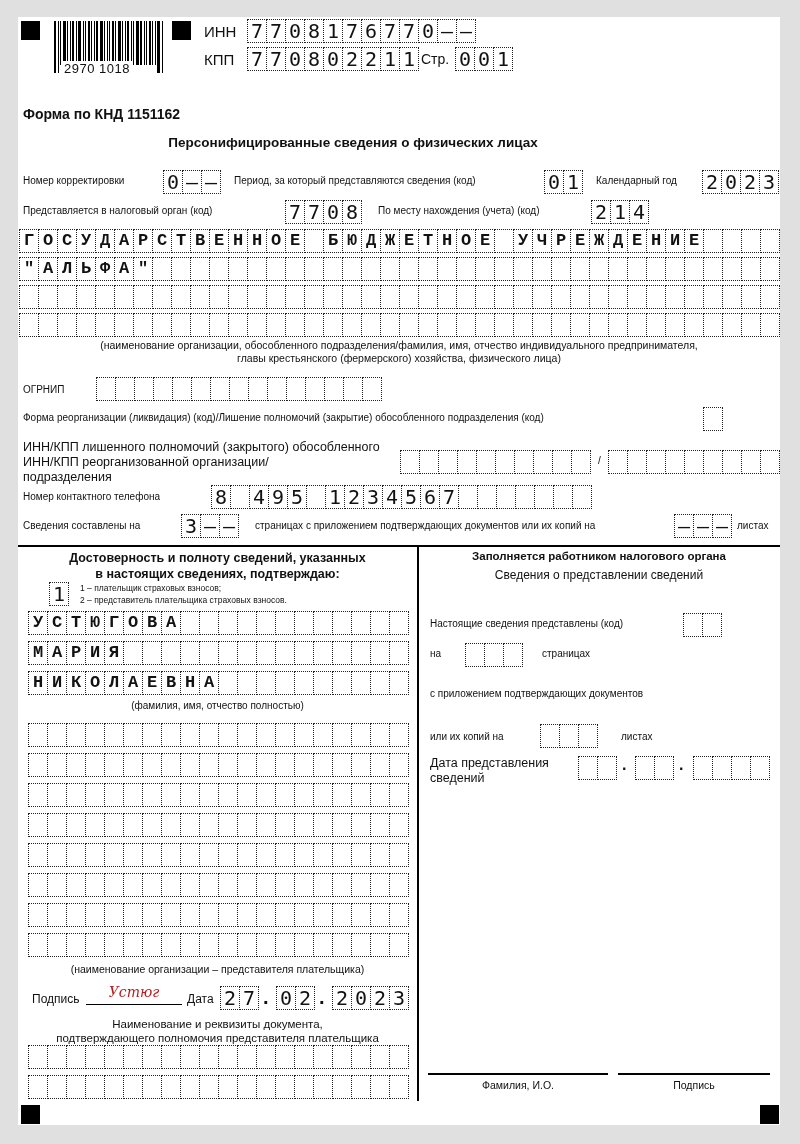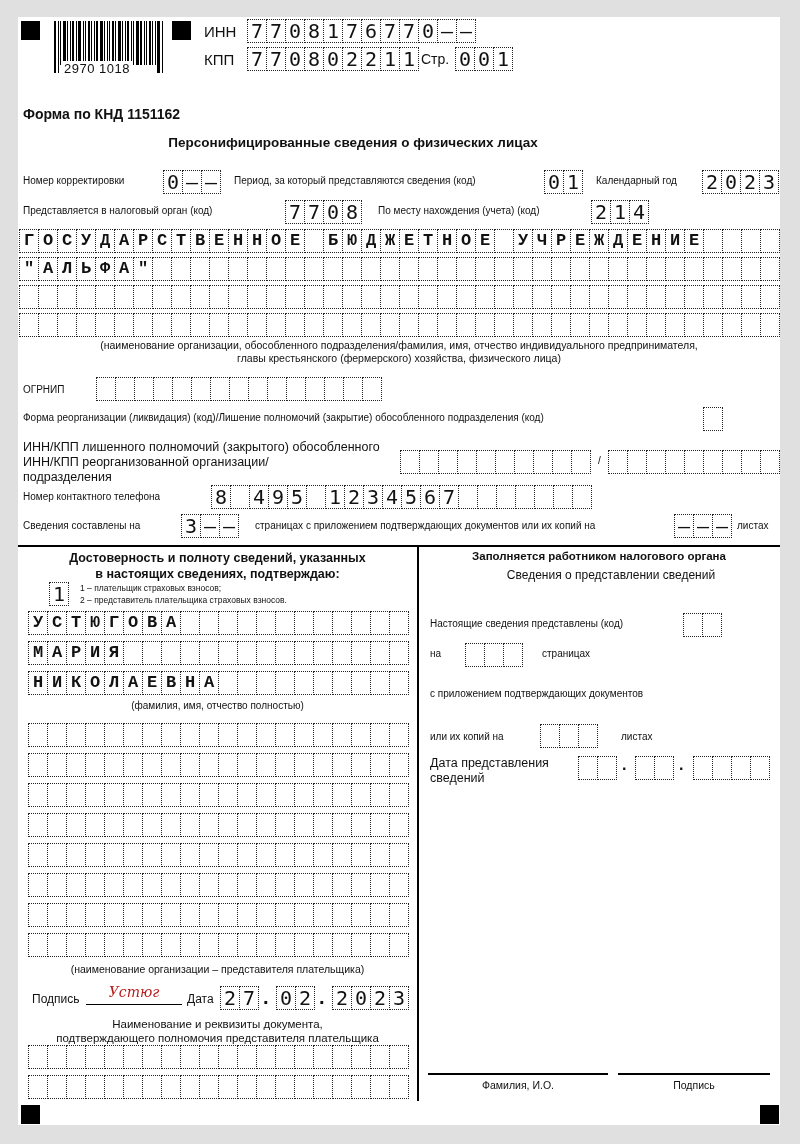--- a/index.html
+++ b/index.html
@@ -750,21 +750,21 @@
         <div class="cell"></div>
         <div class="cell"></div>
         <div class="cell"></div>
         <div class="cell"></div>
         <div class="cell"></div>
         <div class="cell"></div>
       </div>
     </div>
 
   <div class="abs bold center" style="left:400px;width:362px;top:533px;font-size:11.5px;">Заполняется работником налогового органа</div>
-  <div class="abs center" style="left:400px;width:362px;top:551px;font-size:12px;padding-left:12px;">Сведения о представлении сведений</div>
+  <div class="abs center" style="left:400px;width:362px;top:551px;font-size:12px;">Сведения о представлении сведений</div>
 
   <div class="lbl-n" style="left:412px;top:601px;">Настоящие сведения представлены (код)</div>
   <div class="cells" style="left:665px;top:596px;">
       <div class="cell"></div>
       <div class="cell"></div>
     </div>
 
   <div class="lbl-n" style="left:412px;top:631px;">на</div>
   <div class="cells" style="left:447px;top:626px;">
       <div class="cell"></div>

